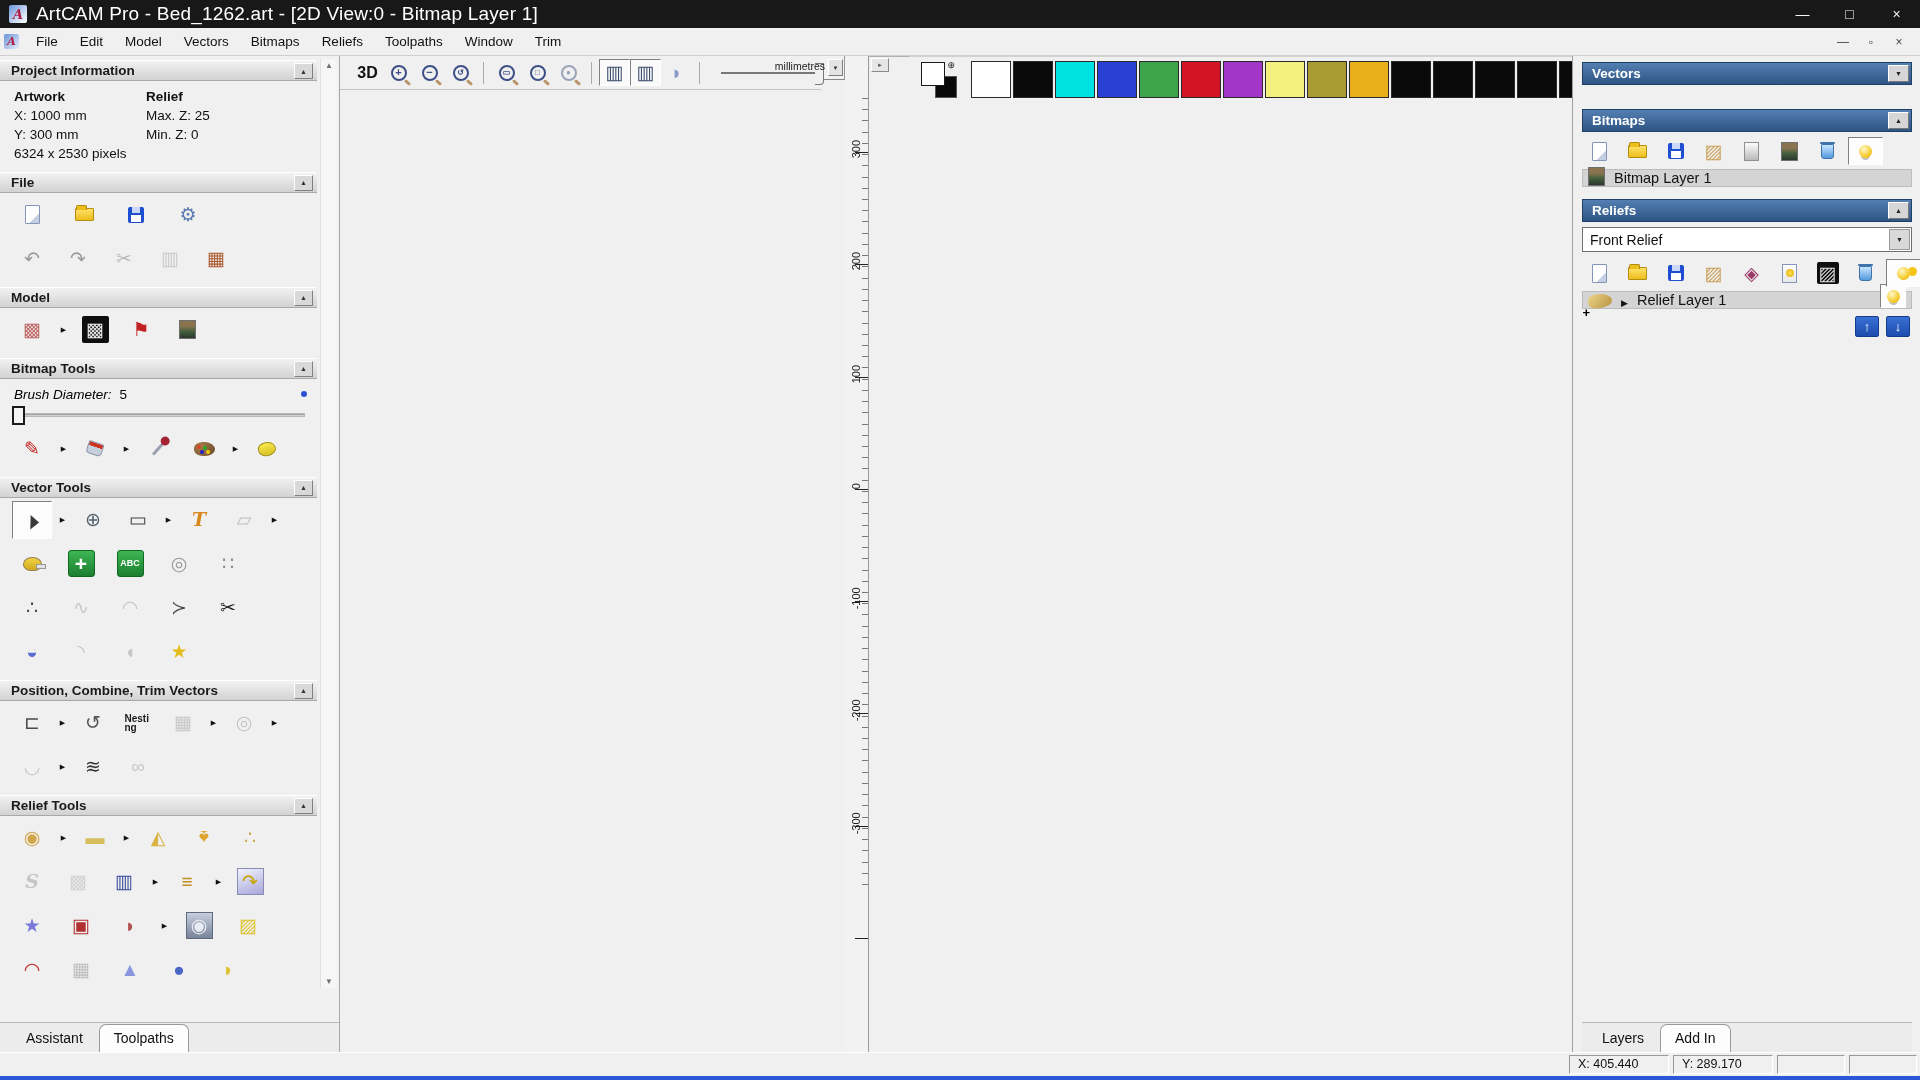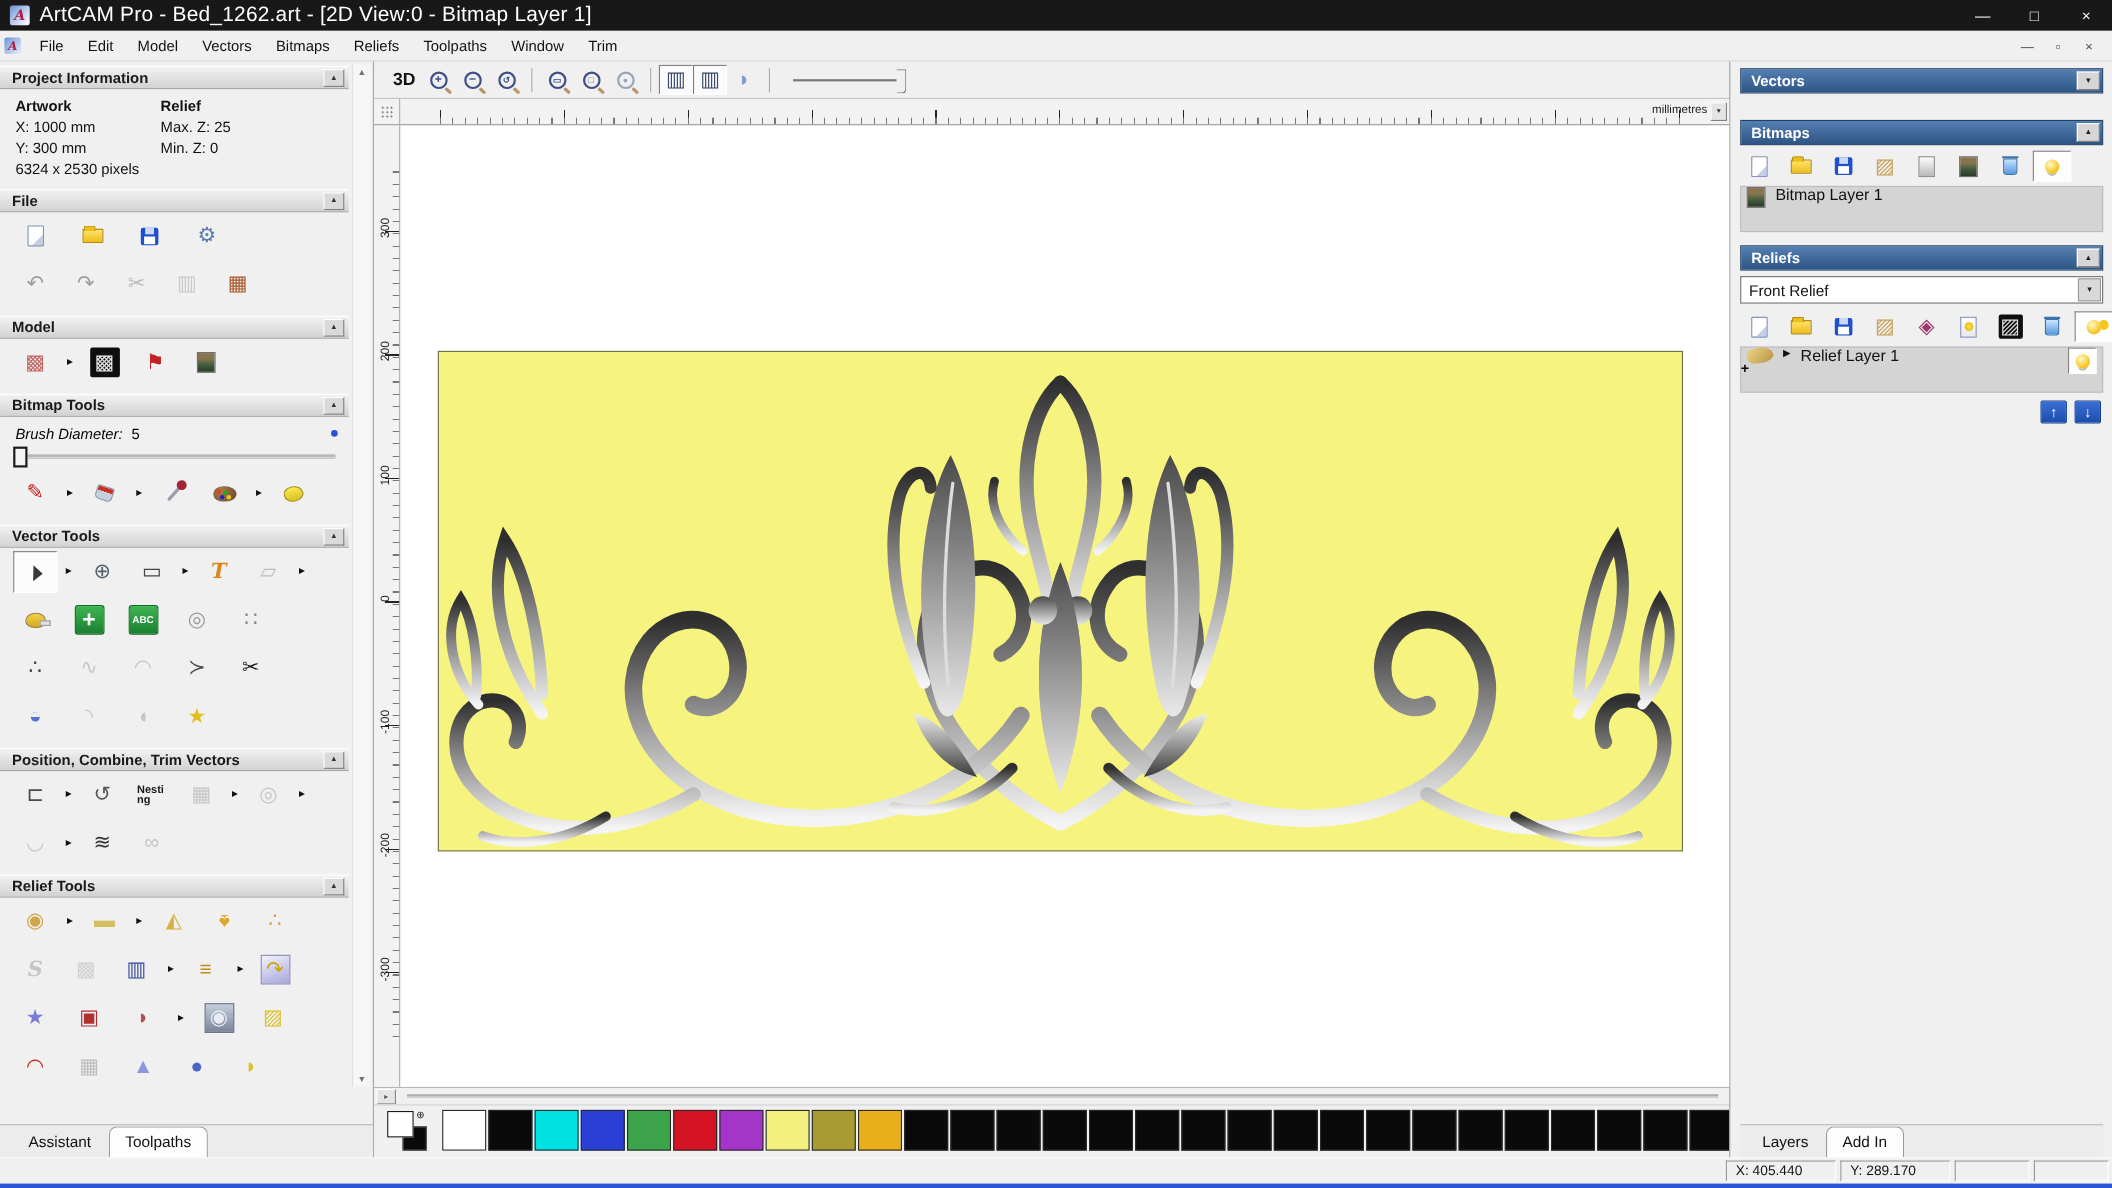--- a/index.html
+++ b/index.html
@@ -77,21 +77,21 @@
 .slider-thumb{width:13px;height:19px;background:#f4f4f4;border:2px solid #1a1a1a;z-index:1}
 .slider-track{flex:1;height:4px;background:linear-gradient(#8a8a8a,#e8e8e8);border:1px solid #b8b8b8;margin-left:-2px}
 
 .lp-sb{position:absolute;top:3px;right:2px;bottom:34px;width:17px;background:#f6f6f6;border-left:1px solid #e0e0e0;display:flex;flex-direction:column;justify-content:space-between;align-items:center;padding:2px 0}
 .lp-sb span{font-size:8px;color:#707070}
 
 .lp-tabs{height:30px;background:#ececec;border-top:1px solid #b8b8b8;display:flex;align-items:flex-end;padding-left:12px}
 .tab2{padding:5px 14px 6px;font-size:14px;color:#111}
 .tab2.boxed{background:#fdfdfd;border:1px solid #9a9a9a;border-bottom:none;border-radius:7px 7px 0 0;margin-left:2px}
 
-.center-col{flex:1;display:flex;flex-direction:column;min-width:0}
+.center-col{flex:1;display:flex;flex-direction:row;min-width:0}
 .cv-toolbar{height:34px;background:#f0f0f0;border-bottom:1px solid #c4c4c4;display:flex;align-items:center;padding-left:12px}
 .cv-toolbar .t{width:31px;height:27px;border:1px solid transparent}
 .cv-toolbar .t.pressed{background:#fafafa;border:1px solid;border-color:#808080 #fff #fff #808080}
 .tb-sep{width:1px;height:22px;background:#aaa;margin:0 7px}
 .b3d{font-weight:bold;font-size:16px;color:#111}
 .i-mag{width:16px;height:16px;border:2px solid #3d4f86;border-radius:50%;display:inline-flex;align-items:center;justify-content:center;font-size:11px;font-weight:bold;color:#3d4f86;position:relative}
 .i-mag::after{content:"";position:absolute;width:7px;height:3px;background:#b8956a;bottom:-5px;right:-6px;transform:rotate(40deg);border-radius:2px}
 .i-mag.sm{font-size:8px}
 .i-mag.dim{border-color:#9aa4b8;color:#9aa4b8}
 .tb-slider{width:100px;height:2px;background:#777;position:relative;margin-left:14px}
@@ -127,21 +127,21 @@
 .swatches{display:flex;gap:2px;flex:1}
 .sw{width:40px;height:37px;border:1px solid #2a2a2a;flex:0 1 auto}
 
 .right-panel{width:348px;background:#f0f0f0;border-left:1px solid #a0a0a0;display:flex;flex-direction:column;padding:6px 8px 0 9px}
 .rp-h{height:23px;background:linear-gradient(#547fb2,#2e5584);color:#fff;font-weight:bold;font-size:13.5px;display:flex;align-items:center;padding-left:9px;position:relative;border:1px solid #1f4166;flex:0 0 auto}
 .rp-btn{position:absolute;right:2px;top:2px;width:21px;height:17px;background:#d6d6d6;border:1px solid;border-color:#fff #777 #777 #fff;display:flex;align-items:center;justify-content:center;font-size:7px;color:#222}
 .rp-gap{height:24px}
 .rp-tools{display:flex;align-items:center;gap:3px;padding:5px 0 4px 0}
 .rp-tools .t{width:35px;height:28px}
 .rp-tools .t.pressed{background:#fdfdfd;border:1px solid;border-color:#808080 #fff #fff #808080}
-.layer-row{height:42px;display:flex;align-items:flex-start;background:#d4d4d4;border:1px solid #bcbcbc;font-size:14.5px;color:#111;padding:0 5px;gap:9px}
+.layer-row{height:18px;display:flex;align-items:flex-end;background:#d4d4d4;border:1px solid #bcbcbc;font-size:14.5px;color:#111;padding:0 5px;gap:9px}
 .layer-row .exp{font-size:9px;color:#111}
 .layer-row .bulb-btn{margin-left:auto;width:26px;height:24px;background:#fdfdfd;border:1px solid;border-color:#808080 #fff #fff #808080;display:flex;align-items:center;justify-content:center}
 .dropdown{height:25px;background:#fff;border:1px solid #6f6f6f;display:flex;align-items:center;font-size:14px;color:#111;padding-left:7px;position:relative;margin:5px 0 2px}
 .dd-btn{position:absolute;right:1px;top:1px;bottom:1px;width:21px;background:#d9d9d9;border:1px solid #9a9a9a;display:flex;align-items:center;justify-content:center;font-size:7px;color:#222}
 .updown{display:flex;gap:7px;justify-content:flex-end;padding:7px 2px 0}
 .ud-btn{width:24px;height:21px;background:linear-gradient(#3a70d4,#1c4cae);color:#fff;font-weight:bold;font-size:13px;display:flex;align-items:center;justify-content:center;border:1px solid #123d8c;border-radius:2px}
 .rp-tabs{margin-top:auto;height:30px;background:#ececec;border-top:1px solid #b8b8b8;display:flex;align-items:flex-end;padding-left:6px}
 
 .statusbar{height:24px;background:#f0f0f0;border-top:1px solid #fff;display:flex;align-items:center;padding:2px 3px;font-size:12.5px;color:#111}
 .st-fill{flex:1}

